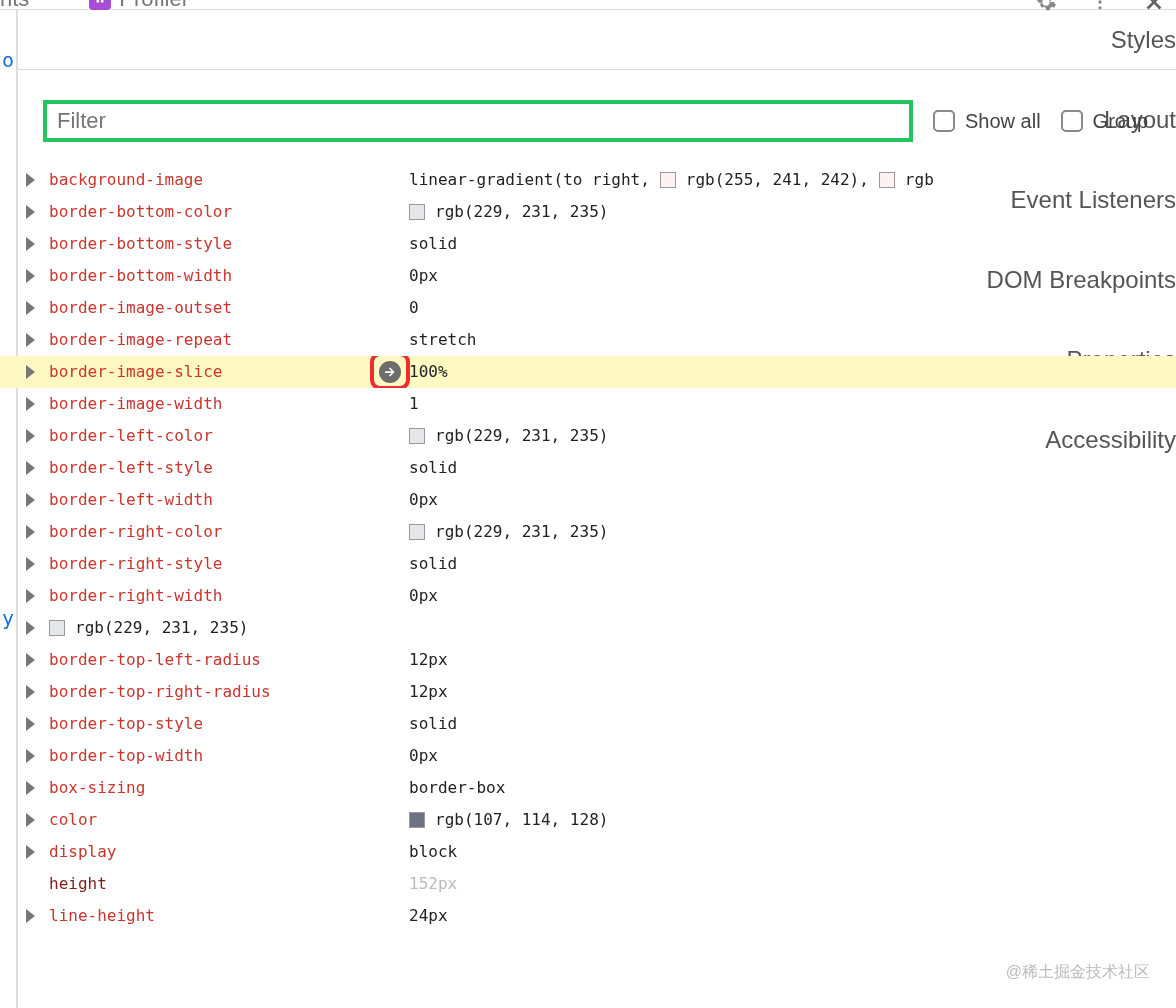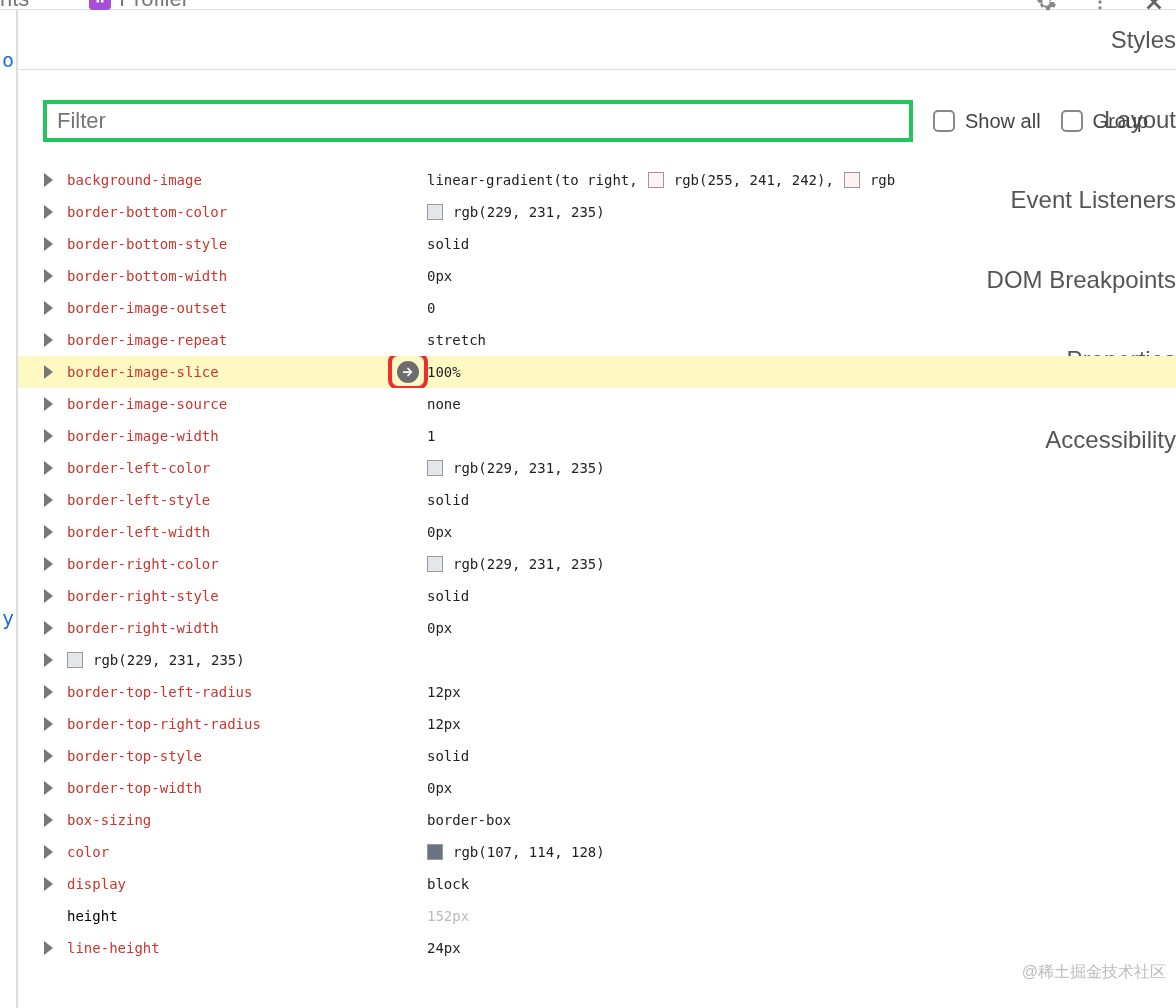--- a/index.html
+++ b/index.html
@@ -97,24 +97,23 @@
     font-family: inherit;
     outline: none;
   }
   .chk-wrap { display:flex; align-items:center; gap:10px; font-size:20px; color:#444; }
   .chk {
     width: 22px; height: 22px; border: 2px solid #888; border-radius: 5px; cursor:pointer;
   }
 
   
   .props {
-    margin-left: 18px;
     padding-top: 12px;
     font-family: Menlo, Consolas, monospace;
-    font-size: 14px;
+    font-size: 16px;
     line-height: 32px;
   }
   .prop-row {
     display: flex;
     align-items: center;
     padding-left: 26px;
     white-space: nowrap;
     overflow: hidden;
     position: relative;
     height: 32px;
@@ -128,21 +127,21 @@
     border-bottom: 7px solid transparent;
     border-left: 9px solid #777;
     margin-right: 14px;
     flex-shrink: 0;
   }
   .prop-name {
     color: #c8362f;
     width: 360px;
     flex-shrink: 0;
   }
-  .prop-name.faded { color: #000000; }
+  .prop-name.faded { color: #7f1d1d; }
   .prop-val { color: #222; display:flex; align-items:center; gap:10px; }
   .prop-val.faded { color: #bbb; }
   .swatch {
     width: 16px; height: 16px; border: 1px solid #999; display:inline-block; flex-shrink:0;
   }
 
   .goto-circle {
     position: absolute;
     left: 376px;
     top: 2px;
@@ -155,21 +154,21 @@
     display:flex; align-items:center; justify-content:center;
   }
   .goto-inner svg { width:14px; height:14px; }
   .red-ring {
     position:absolute; left:370px; top:-4px; width:40px; height:38px;
     border: 4px solid #f02d2d; border-radius: 10px; pointer-events:none;
   }
 
   .watermark {
     position: absolute;
-    right: 10px;
+    right: 26px;
     bottom: 25px;
     font-size: 16px;
     color: #bbb;
     font-family: sans-serif;
   }
 </style>
 </head>
 <body>
 
 <div class="top-strip">
@@ -289,27 +288,20 @@
         <span class="goto-inner">
           <svg viewBox="0 0 16 16">
             <path d="M3 8h8M8 4l4 4-4 4" stroke="#fff" stroke-width="2" fill="none" stroke-linecap="round" stroke-linejoin="round"></path>
           </svg>
         </span>
       </span>
       <span class="red-ring"></span>
     </div>
     <div class="prop-row">
       <span class="tri"></span>
-      <span class="prop-name">border-image-source</span>
-      <span class="prop-val">
-        <span>none</span>
-      </span>
-    </div>
-    <div class="prop-row">
-      <span class="tri"></span>
       <span class="prop-name">border-image-width</span>
       <span class="prop-val">
         <span>1</span>
       </span>
     </div>
     <div class="prop-row">
       <span class="tri"></span>
       <span class="prop-name">border-left-color</span>
       <span class="prop-val">
         <span class="swatch" style="background: rgb(229, 231, 235);"></span>

